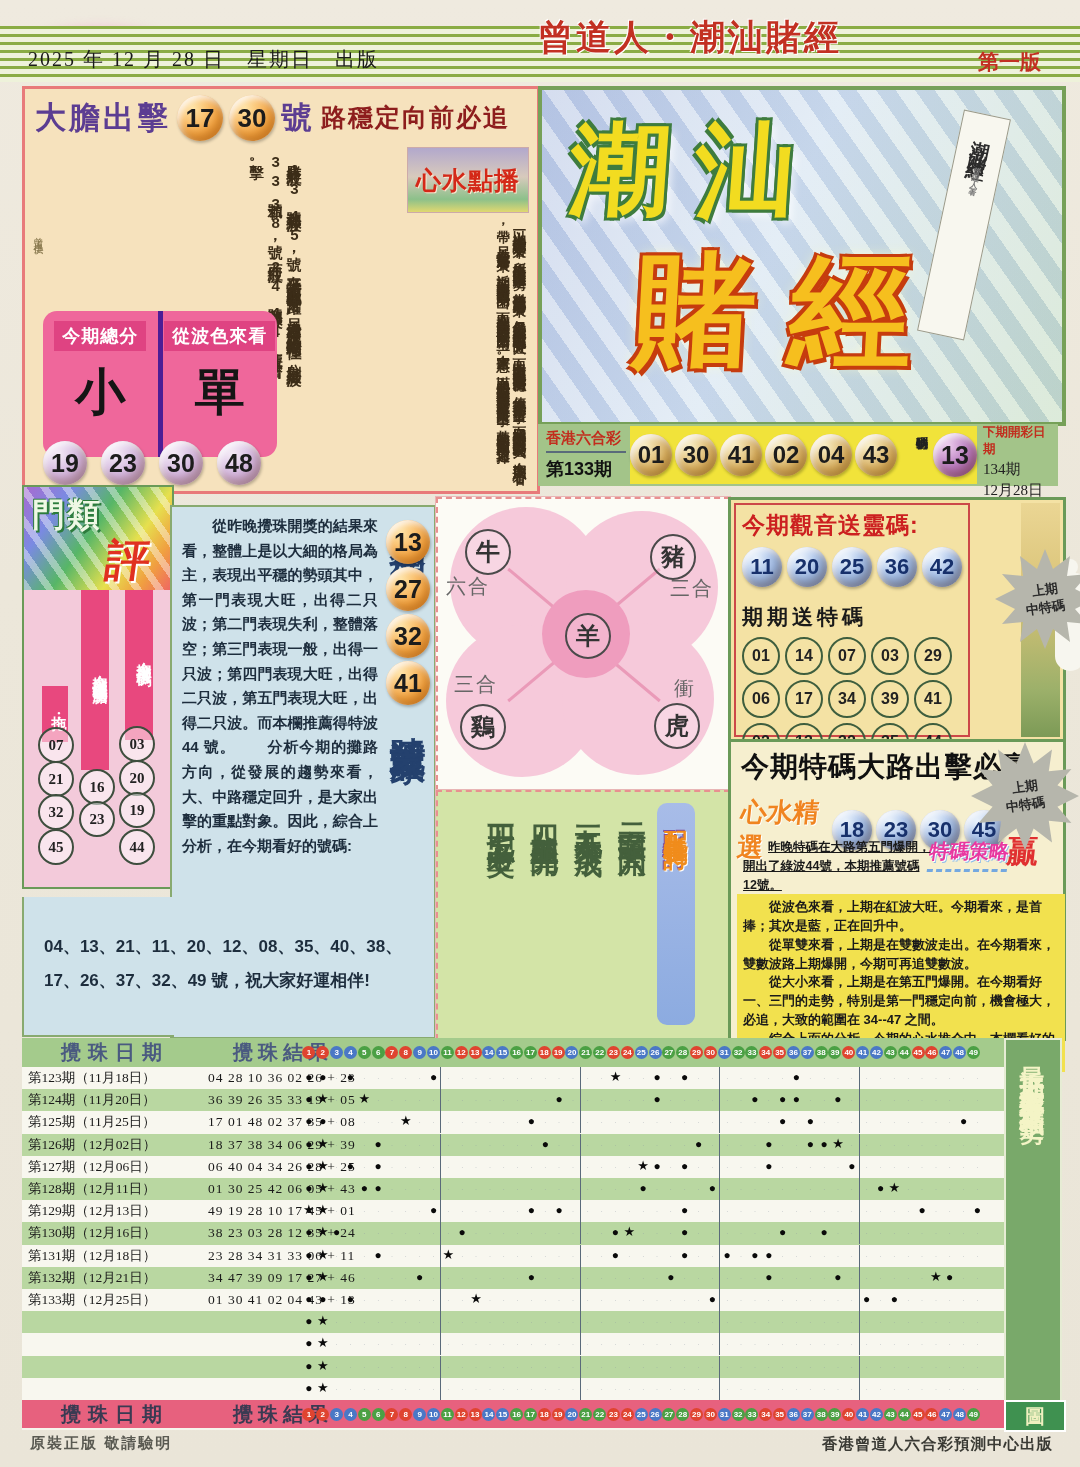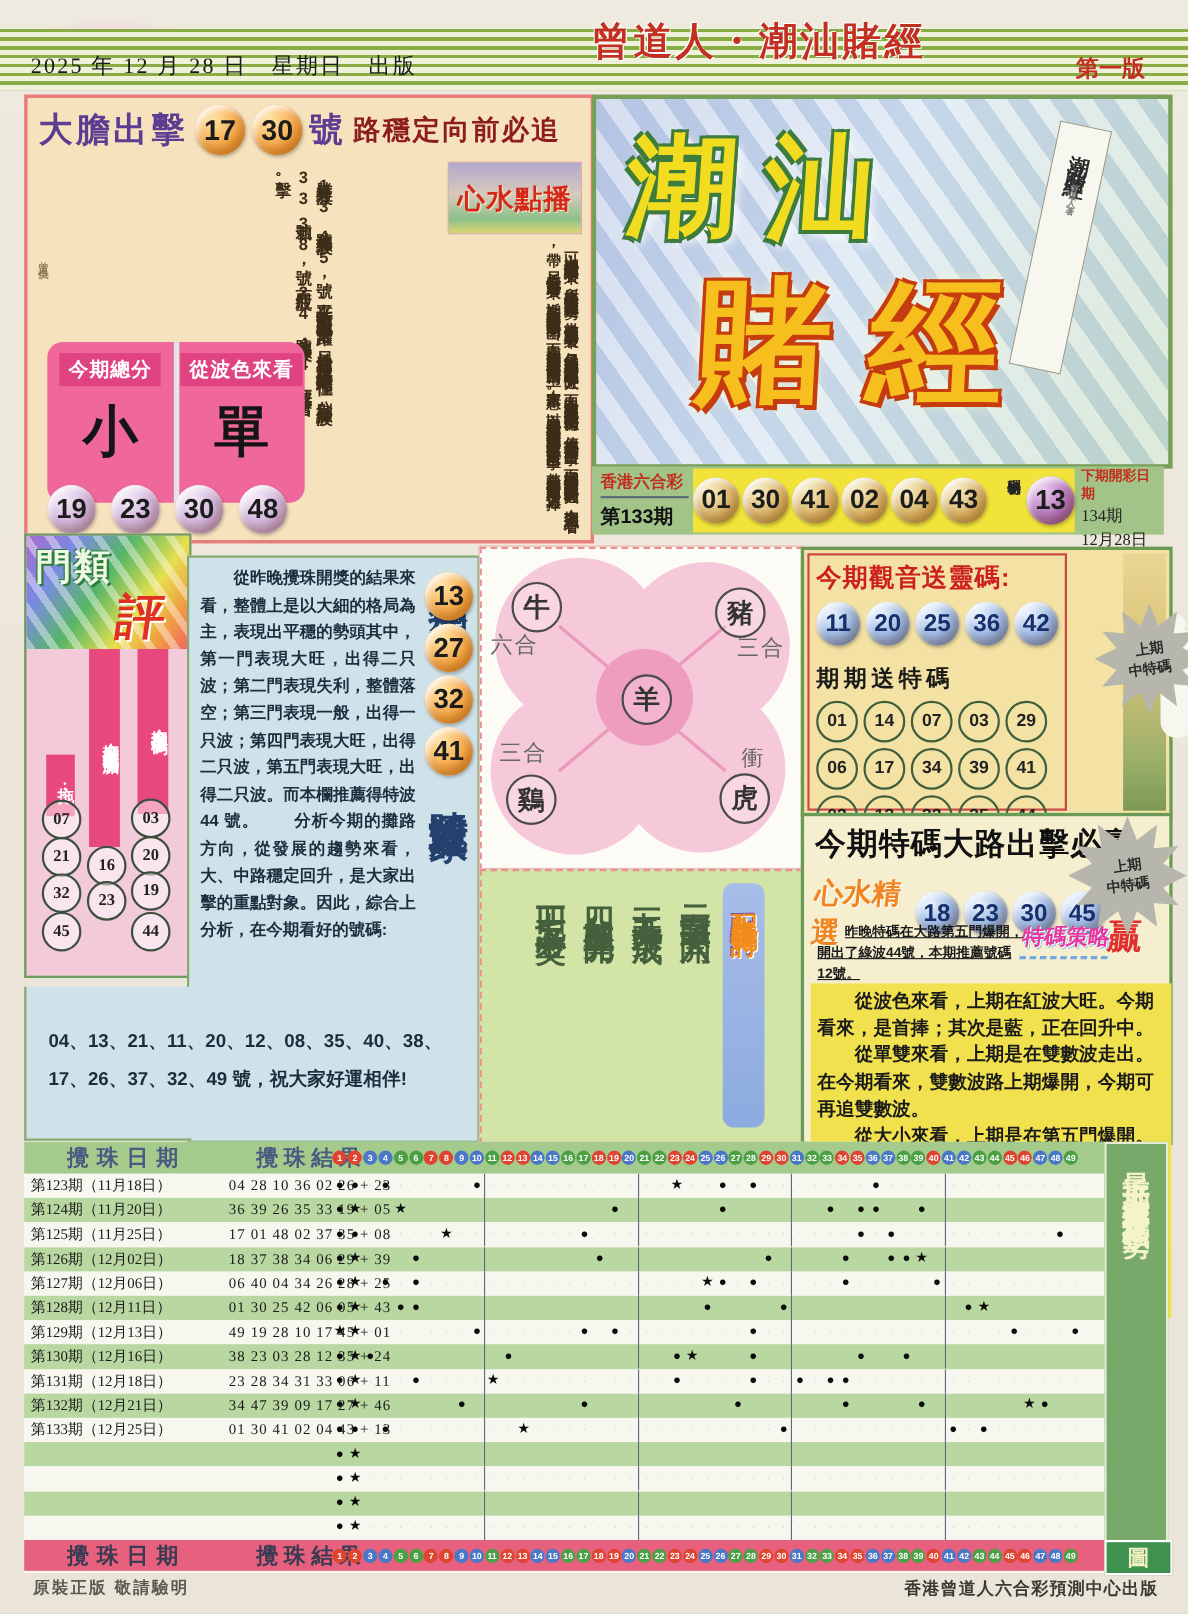--- a/index.html
+++ b/index.html
@@ -34,21 +34,21 @@
   #attack-pre,#attack-post{font-size:31px;font-weight:bold;color:#5c3d92;letter-spacing:3px;}
   #steady-title{left:296px;top:12px;font-size:25px;font-weight:bold;color:#8d1d1d;letter-spacing:2px;}
   #tl-byline{left:6px;top:140px;font-size:10px;color:#8a7a50;letter-spacing:2px;}
   #attack-vtext{left:26px;top:64px;width:252px;height:212px;font-size:15px;font-weight:bold;color:#3c2d18;line-height:1.25;letter-spacing:2px;}
   #steady-badge{left:382px;top:58px;width:120px;height:64px;display:flex;align-items:center;justify-content:center;
         background:linear-gradient(180deg,#b2a8cc 0%,#d8cabc 45%,#8cc08a 80%,#e0d870 100%);border:1px solid #caa;}
   #steady-badge span{font-size:25px;font-weight:bold;color:#d42818;text-shadow:1px 1px 0 #f8e8d0;letter-spacing:1px;}
   #steady-vtext{left:282px;top:130px;width:220px;height:256px;font-size:13.5px;font-weight:bold;color:#3c2d18;line-height:1.2;letter-spacing:1.5px;}
   #verdict{left:18px;top:222px;width:234px;height:146px;background:#ef679b;border-radius:14px;display:flex;}
   .v-col{flex:1;display:flex;flex-direction:column;align-items:center;padding-top:10px;}
-  .v-col.first{border-right:5px solid #e5e5e5;}
+  .v-col.first{border-right:5px solid #4c1d95;}
   .v-head{background:#df4382;color:#fff;font-size:18px;font-weight:bold;padding:3px 8px;letter-spacing:1px;}
   .v-val{font-size:50px;font-weight:bold;color:#151515;margin-top:8px;}
   #verdict-balls{left:18px;top:352px;width:240px;display:flex;gap:14px;}
   
   #art{left:538px;top:86px;width:520px;height:332px;border:4px solid #76a058;overflow:hidden;
        background:linear-gradient(115deg,#c3cfe9 0%,#d9e6f2 45%,#cde2ca 100%);}
   #art:before{content:"";position:absolute;inset:0;
        background:repeating-linear-gradient(55deg,rgba(255,255,255,.30) 0 16px,rgba(110,140,200,.18) 16px 32px);}
   #art-l1{left:28px;top:14px;font-size:100px;font-weight:bold;color:#f2dc20;letter-spacing:26px;transform:skew(-4deg);
        text-shadow:3px 3px 0 #3e7c3e,-3px -3px 0 #3e7c3e,3px -3px 0 #3e7c3e,-3px 3px 0 #3e7c3e,6px 6px 8px rgba(255,255,255,.7);}
@@ -124,21 +124,21 @@
   
   #sp{left:728px;top:739px;width:332px;height:296px;border:3px solid #6a9a58;background:#f6efcf;}
   #sp-title{left:10px;top:6px;font-size:28px;font-weight:bold;color:#101010;letter-spacing:1px;}
   #sp-line2{left:8px;top:44px;display:flex;align-items:center;gap:5px;}
   #sp-pick{font-size:26px;font-weight:bold;color:#f08420;transform:skew(-6deg);text-shadow:1px 1px 0 #fff;}
   #sp-win{font-size:32px;font-weight:bold;color:#e03030;transform:skew(-6deg);}
   #sp-strat{left:198px;top:96px;font-size:20px;font-weight:bold;color:#e838a0;transform:skew(-8deg);
         text-shadow:1px 1px 0 #fff,2px 2px 0 #8cbce8;border-bottom:3px dashed #74a8e0;padding-bottom:4px;}
   #sp-p1{left:12px;top:96px;width:190px;font-size:12.5px;font-weight:bold;color:#1a1a1a;line-height:1.5;text-indent:2em;text-decoration:underline;}
   #sp-rest{left:6px;top:152px;width:316px;background:#f2e14e;padding:4px 6px;}
-  #sp-rest p{margin:0;font-size:17px;font-weight:bold;color:#1a1a1a;line-height:1.45;text-indent:2em;}
+  #sp-rest p{margin:0;font-size:13px;font-weight:bold;color:#1a1a1a;line-height:1.45;text-indent:2em;}
   
   #trend{left:22px;top:1038px;width:982px;height:392px;background:#f6f5ec;}
   .t-head{position:absolute;left:0;width:982px;height:29px;background:#a4cb8c;display:flex;align-items:center;}
   .t-head.bottom{top:362px;height:28px;background:#e7617e;}
   .th-date{width:186px;text-align:center;font-size:20px;font-weight:bold;color:#4a5a80;letter-spacing:7px;}
   .th-result{width:150px;text-align:center;font-size:20px;font-weight:bold;color:#4a5a80;letter-spacing:5px;}
   .t-head.bottom .th-date,.t-head.bottom .th-result{color:#3a3a52;}
   .mini-row{position:absolute;left:280px;top:0;width:700px;height:100%;display:flex;align-items:center;}
   .mini-cell{width:13.85px;display:flex;justify-content:center;}
   .mini{width:13px;height:13px;border-radius:50%;display:flex;align-items:center;justify-content:center;

